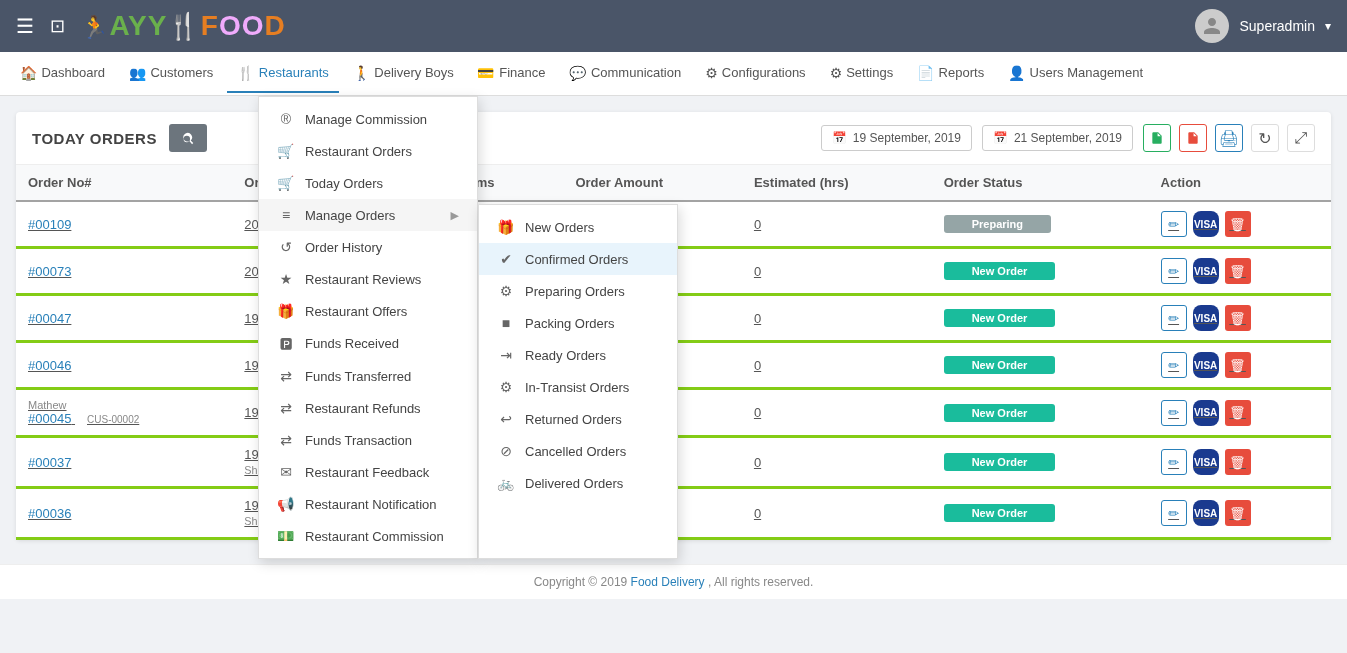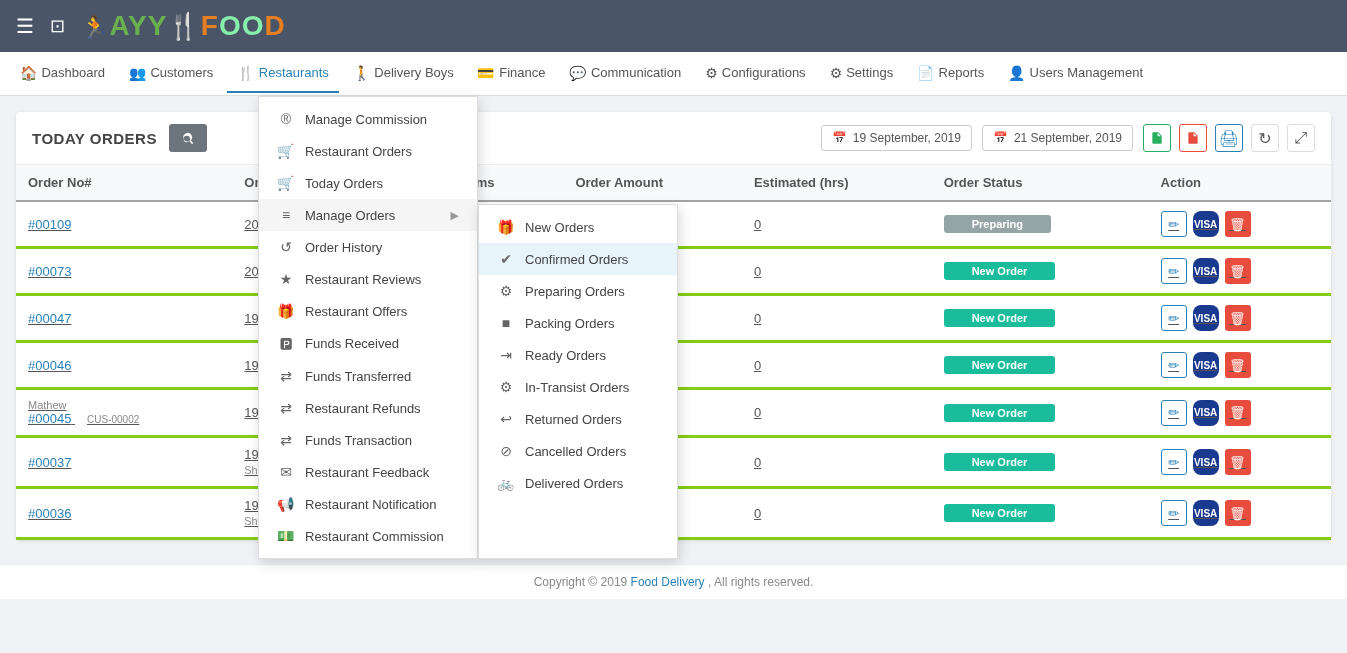--- a/index.html
+++ b/index.html
@@ -206,22 +206,31 @@
     }
   </style>
 </head>
 <body>
 
 <div class="header">
   <div class="header-left">
     <span class="hamburger">☰</span>
     <span class="expand-icon">⊡</span>
     <div class="logo">
-      <span style="color:#e74c3c; font-size:22px;">🏃</span><span class="ayy" style="color:#6ab04c;">AYY</span><span style="color:#e67e22; font-size:26px;">🍴</span><span style="color:#e67e22;">F</span><span style="color:#86efac;">OO</span><span style="color:#e67e22;">D</span>
+      <span style="color:#e74c3c; font-size:22px;">🏃</span><span class="ayy" style="color:#6ab04c;">AYY</span><span style="color:#e67e22; font-size:26px;">🍴</span><span style="color:#e67e22;">F</span><span style="color:#f0abfc;">OO</span><span style="color:#e67e22;">D</span>
     </div>
+  </div>
+  <div class="header-right">
+    <div class="avatar-circle">
+      <svg width="20" height="20" viewBox="0 0 24 24" fill="#888">
+          <path d="M12 12c2.7 0 4.8-2.1 4.8-4.8S14.7 2.4 12 2.4 7.2 4.5 7.2 7.2 9.3 12 12 12zm0 2.4c-3.2 0-9.6 1.6-9.6 4.8v2.4h19.2v-2.4c0-3.2-6.4-4.8-9.6-4.8z"></path>
+        </svg>
+    </div>
+    <span class="user-name">Superadmin</span>
+    <span class="dropdown-arrow">▾</span>
   </div>
 </div>
 
 <div class="navbar">
   <div class="nav-item">
     <span class="nav-icon">🏠</span>
     <span>Dashboard</span>
   </div>
   <div class="nav-item">
     <span class="nav-icon">👥</span>

